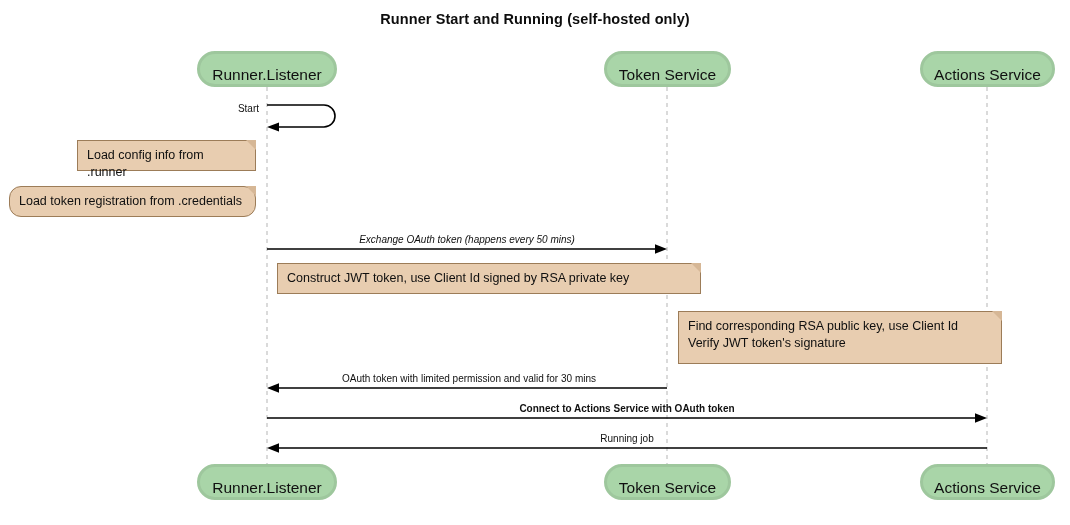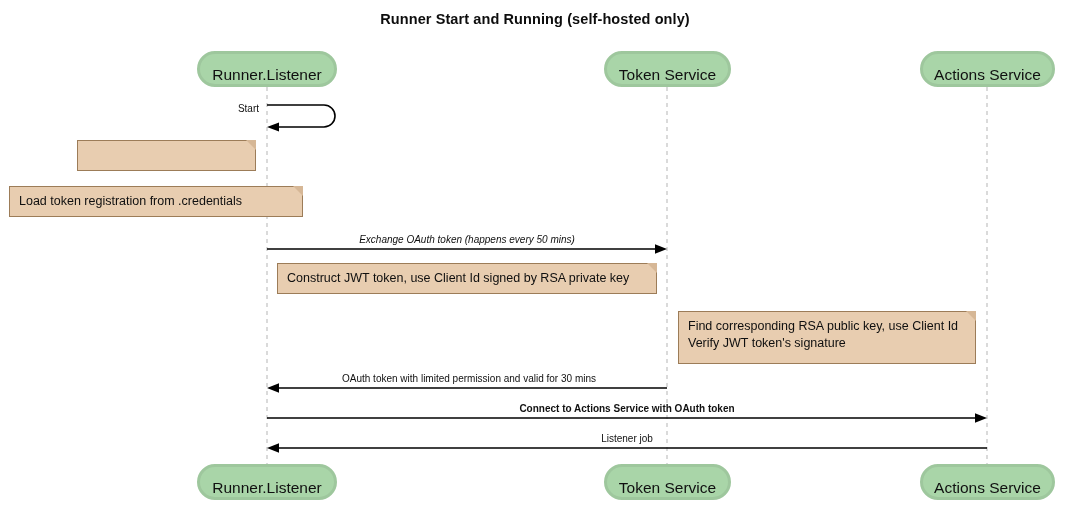--- a/index.html
+++ b/index.html
@@ -141,28 +141,28 @@
       </div>
       <div class="participant" style="left: 604px; top: 464px; width: 127px; background: rgb(169, 213, 168); border-color: rgb(158, 199, 157);">
         <span>Token Service</span>
       </div>
       <div class="participant" style="left: 920px; top: 464px; width: 135px; background: rgb(169, 213, 168); border-color: rgb(158, 199, 157);">
         <span>Actions Service</span>
       </div>
     </div>
 
   <div id="notes-layer">
-      <div class="note" style="left: 77px; top: 140px; width: 179px; height: 31px; background: rgb(232, 205, 176); border-color: rgb(156, 124, 88);"><span class="dogear" style="border-top-color: rgb(214, 183, 150);"></span></div>
-      <div class="note" style="left: 9px; top: 186px; width: 294px; height: 31px; background: rgb(232, 205, 176); border-color: rgb(156, 124, 88);"><span>Load token registration from .credentials</span><span class="dogear" style="border-top-color: rgb(214, 183, 150);"></span></div>
-      <div class="note" style="left: 277px; top: 263px; width: 380px; height: 31px; background: rgb(232, 205, 176); border-color: rgb(156, 124, 88);"><span>Construct JWT token, use Client Id signed by RSA private key</span><span class="dogear" style="border-top-color: rgb(214, 183, 150);"></span></div>
-      <div class="note" style="left: 678px; top: 311px; width: 298px; height: 53px; background: rgb(232, 205, 176); border-color: rgb(156, 124, 88);"><span>Find corresponding RSA public key, use Client Id
+      <div class="note" style="left: 77px; top: 140px; width: 179px; height: 31px; background: rgb(232, 205, 176); border-color: rgb(156, 124, 88);"><span>Load config info from .runner</span><span class="dogear" style="border-top-color: rgb(214, 183, 150);"></span></div>
+      <div class="note" style="left: 9px; top: 186px; width: 247px; height: 31px; background: rgb(232, 205, 176); border-color: rgb(156, 124, 88); border-radius: 12px;"><span>Load token registration from .credentials</span><span class="dogear" style="border-top-color: rgb(214, 183, 150);"></span></div>
+      <div class="note" style="left: 277px; top: 263px; width: 424px; height: 31px; background: rgb(232, 205, 176); border-color: rgb(156, 124, 88);"><span>Construct JWT token, use Client Id signed by RSA private key</span><span class="dogear" style="border-top-color: rgb(214, 183, 150);"></span></div>
+      <div class="note" style="left: 678px; top: 311px; width: 324px; height: 53px; background: rgb(232, 205, 176); border-color: rgb(156, 124, 88);"><span>Find corresponding RSA public key, use Client Id
 Verify JWT token's signature</span><span class="dogear" style="border-top-color: rgb(214, 183, 150);"></span></div>
     </div>
 
   <div id="labels-layer">
       <div class="msg-label right" style="left: 262px; top: 103px;">Start</div>
       <div class="msg-label center" style="left: 467px; top: 234px; font-style: italic;">Exchange OAuth token (happens every 50 mins)</div>
       <div class="msg-label center" style="left: 469px; top: 373px;">OAuth token with limited permission and valid for 30 mins</div>
       <div class="msg-label center" style="left: 627px; top: 403px; font-weight: bold;">Connect to Actions Service with OAuth token</div>
-      <div class="msg-label center" style="left: 627px; top: 433px;">Listener job</div>
+      <div class="msg-label center" style="left: 627px; top: 433px;">Running job</div>
     </div>
 
 </div>
 
 </body></html>

